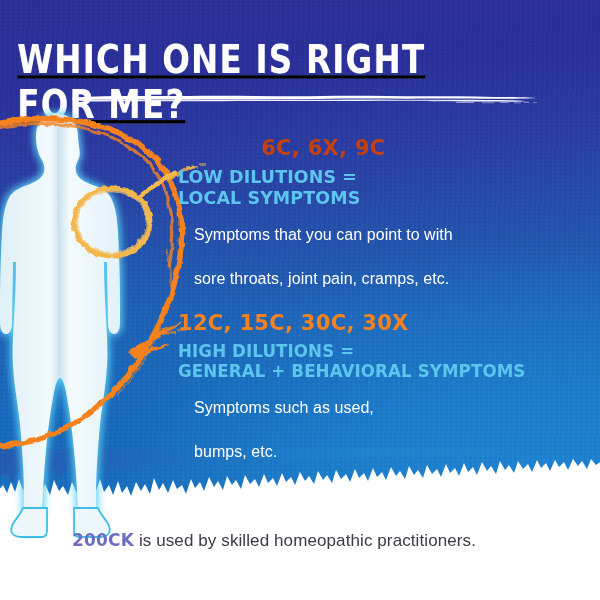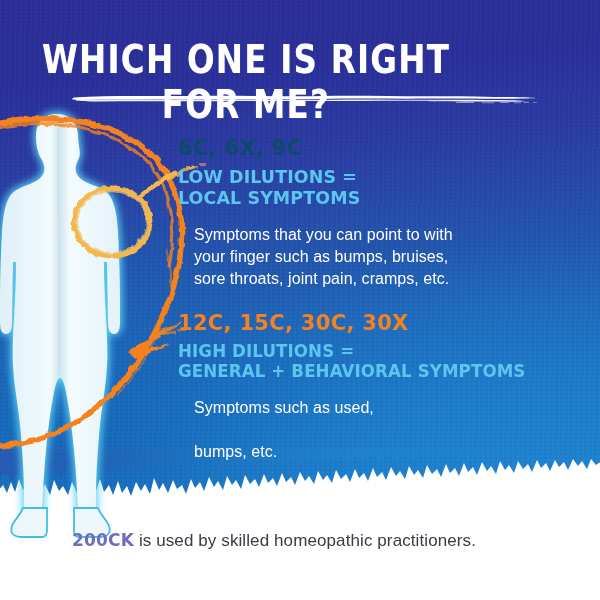--- a/index.html
+++ b/index.html
@@ -78,21 +78,21 @@
     width: 604px;
     height: 60px;
   }
 
   
   .title-block {
     position: absolute;
     left: 0;
     top: 42px;
     width: 492px;
-    text-align: center;
+    text-decoration: underline;
   }
   .main-title {
     font-family: "DejaVu Sans", sans-serif;
     font-weight: 700;
     font-size: 35px;
     letter-spacing: 1.3px;
     color: #ffffff;
     margin: 0;
     transform: scaleX(0.93) scaleY(1.12);
     text-shadow: 0 0 1px rgba(255,255,255,0.35);
@@ -140,21 +140,21 @@
   .sec-2 { top: 313px; }
 
   .dilution-code {
     font-family: "DejaVu Sans", sans-serif;
     font-weight: 700;
     font-size: 21px;
     letter-spacing: 0.3px;
     margin: 0 0 7px 0;
     line-height: 1;
   }
-  .code-low  { color: #0c4a6e; }
+  .code-low  { color: #c2410c; text-align: center; }
   .code-high { color: #f5821f; }
 
   .dilution-label {
     font-family: "DejaVu Sans", sans-serif;
     font-weight: 700;
     font-size: 18px;
     color: #5cc6ef;
     line-height: 1.17;
     margin: 0 0 9px 0;
     letter-spacing: 0.1px;
@@ -398,21 +398,21 @@
   <div class="text-col">
 
     <div class="section sec-1">
       <p class="dilution-code code-low">6C, 6X, 9C</p>
       <p class="dilution-label">
         <span>LOW DILUTIONS =</span><br>
         <span>LOCAL SYMPTOMS</span>
       </p>
       <p class="dilution-desc">
         <span>Symptoms that you can point to with</span><br>
-        <span>your finger such as bumps, bruises,</span><br>
+        <br>
         <span>sore throats, joint pain, cramps, etc.</span>
       </p>
     </div>
 
     <div class="section sec-2">
       <p class="dilution-code code-high">12C, 15C, 30C, 30X</p>
       <p class="dilution-label tight">
         <span>HIGH DILUTIONS  =</span><br>
         <span>GENERAL + BEHAVIORAL SYMPTOMS</span>
       </p>

